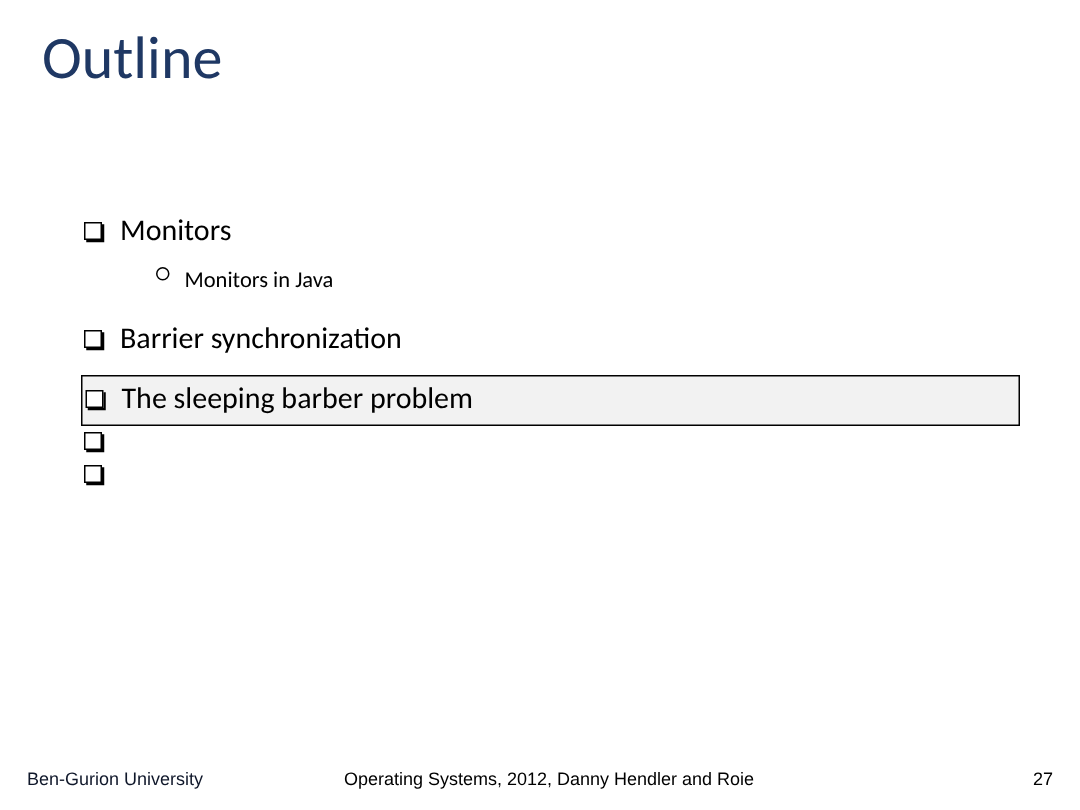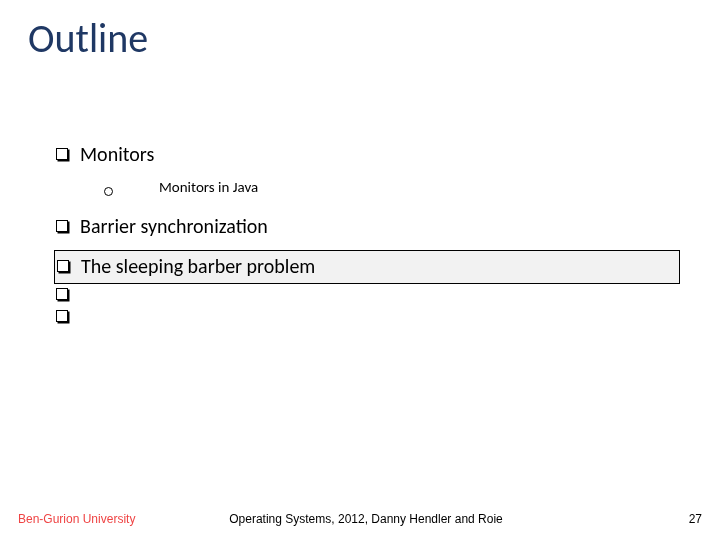--- a/index.html
+++ b/index.html
@@ -4,27 +4,27 @@
 <style>
   * { margin: 0; padding: 0; box-sizing: border-box; }
   html, body { width: 720px; height: 540px; background: #fff; font-family: Calibri, "Segoe UI", Arial, sans-serif; color: #000; overflow: hidden; }
   .slide { position: relative; width: 720px; height: 540px; }
   .title { position: absolute; left: 28px; top: 14px; font-size: 40px; color: #1f3864; font-weight: 400; }
   .content { position: absolute; left: 56px; top: 140px; right: 40px; }
   .item { display: flex; align-items: center; margin-bottom: 6px; }
   .item .bullet { width: 13px; height: 13px; border: 1.5px solid #000; background: #fff; position: relative; flex: 0 0 auto; margin-right: 12px; }
   .item .bullet.shadow { box-shadow: 1.5px 1.5px 0 0 #000; width: 12px; height: 12px; }
   .item .text { font-size: 20px; line-height: 1.4; }
-  .subitem { display: flex; align-items: flex-end; margin: 10px 0 16px 48px; gap: 36px; }
+  .subitem { display: flex; align-items: flex-start; margin: 10px 0 16px 48px; }
   .subitem .circ { width: 9px; height: 9px; border: 1.2px solid #000; border-radius: 50%; flex: 0 0 auto; margin-right: 10px; }
   .subitem .text { font-size: 15px; }
   .boxed { background: #f2f2f2; border: 1px solid #000; padding: 1px 2px 3px 2px; margin-left: -2px; margin-right: 0; }
   .boxed .item { margin-bottom: 0; }
   .spacer-sm { height: 4px; }
-  .footer-left { position: absolute; left: 18px; bottom: 14px; font-size: 12px; font-family: Arial, sans-serif; color: #ef4444; }
+  .footer-left { position: absolute; left: 18px; bottom: 14px; font-size: 12px; font-family: Arial, sans-serif; color: #0f172a; }
   .footer-center { position: absolute; left: 12px; right: 0; bottom: 14px; text-align: center; font-size: 12px; font-family: Arial, sans-serif; color: #000; }
   .footer-right { position: absolute; right: 18px; bottom: 14px; font-size: 12px; font-family: Arial, sans-serif; color: #000; }
 </style>
 </head>
 <body>
 
 <div class="slide">
 
   <div class="title">Outline</div>
 

